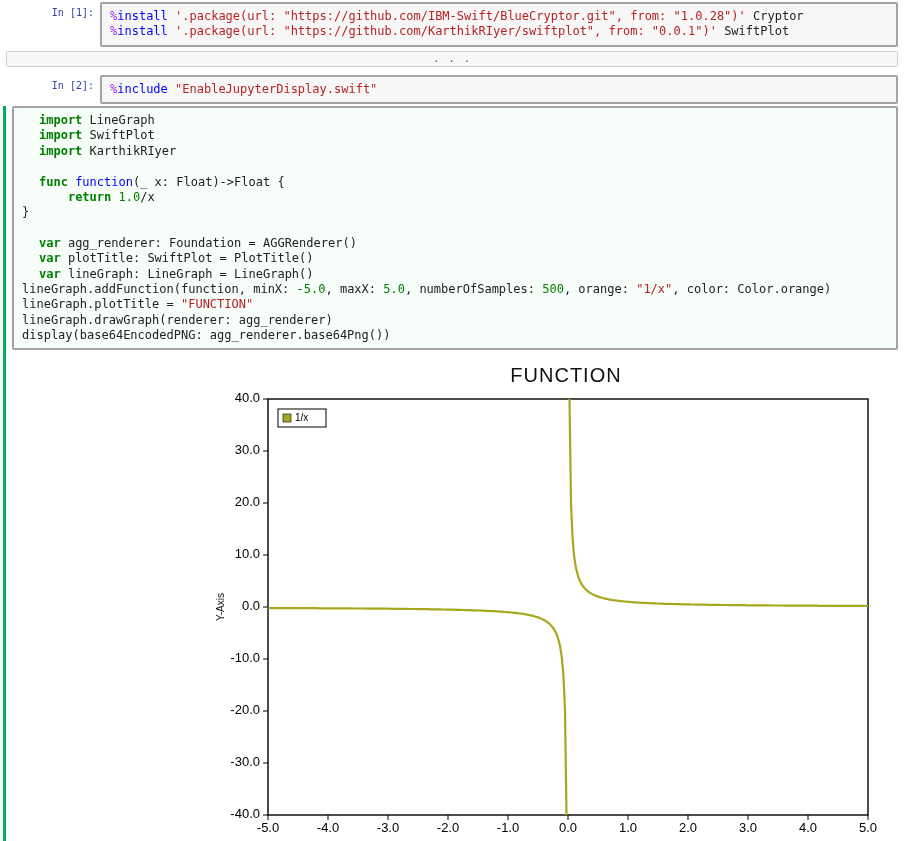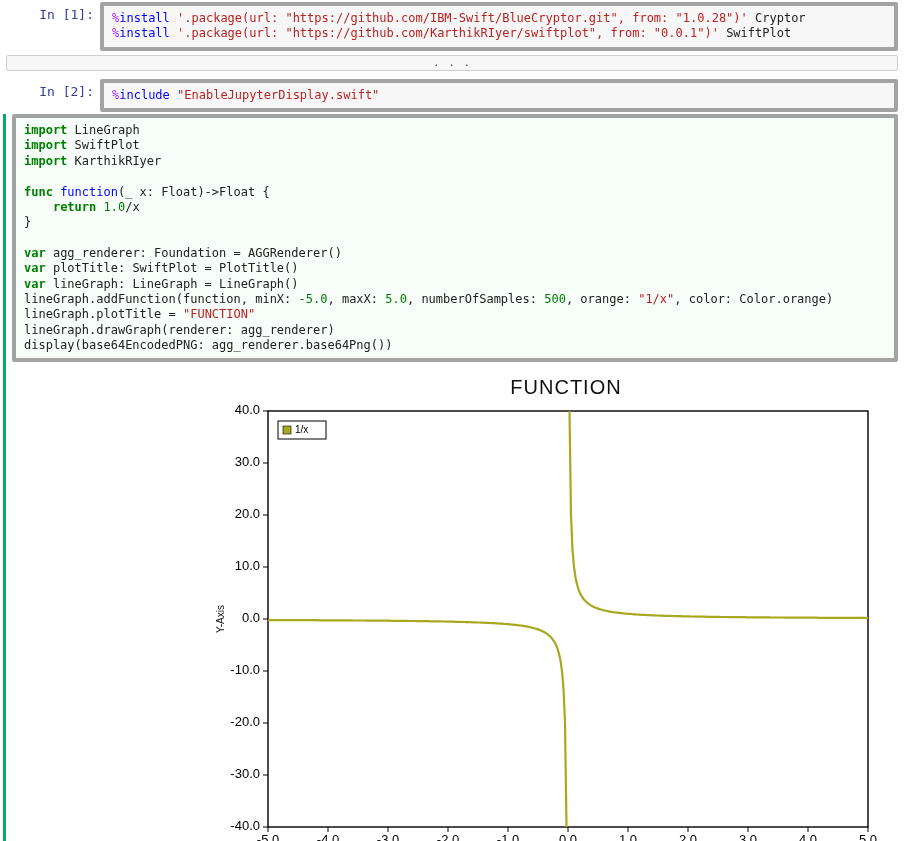--- a/index.html
+++ b/index.html
@@ -1,26 +1,26 @@
 <!DOCTYPE html>
 <html><head>
   <meta charset="utf-8">
   <style>
     * { box-sizing: border-box; margin: 0; padding: 0; }
     body { font-family: "Helvetica Neue", Helvetica, Arial, sans-serif; font-size: 13px; background: #fff; width: 904px; }
     .cell { display: flex; margin: 2px 6px; }
-    .prompt-col { width: 94px; min-width: 94px; text-align: right; padding: 5px 6px 2px 0; font-family: monospace; font-size: 13px; color: #303F9F; }
-    .input-area { flex: 1; border: 4px solid #a3a3a3; background: #f7f7f7; border-radius: 2px; padding: 5px 8px; font-family: monospace; font-size: 12px; line-height: 1.28; white-space: pre; overflow: hidden; position: relative; }
+    .prompt-col { width: 94px; min-width: 94px; text-align: right; padding: 5px 6px 2px 0; font-family: monospace; font-size: 10px; color: #303F9F; }
+    .input-area { flex: 1; border: 2px solid #a3a3a3; background: #f7f7f7; border-radius: 2px; padding: 5px 8px; font-family: monospace; font-size: 12px; line-height: 1.28; white-space: pre; overflow: hidden; position: relative; }
     .collapsed-bar { margin: 4px 6px 8px 6px; border: 1px solid #cfcfcf; background: #f7f7f7; border-radius: 2px; text-align: center; font-family: monospace; font-size: 11px; color: #555; letter-spacing: 1px; padding: 0 0 1px 0; }
     .running { border-left: 3px solid #00b060; margin-left: 3px; }
     .running-area { background: #f7fdf9; }
     .output-area { flex: 1; padding-top: 6px; }
 
     
-    .k { color: #008000; font-weight: bold; }   
+    .k { color: #008000; font-weight: bold; margin-left: 17px; }   
     .nm { color: #0000ff; }                     
     .s  { color: #BA2121; }                     
     .n  { color: #008000; }                     
     .op { color: #aa22ff; }                     
     .plain { color: #222; }
 
     
     .chart-wrap { margin: 6px 0 0 100px; width: 720px; }
     .chart-title { font-size: 20px; font-weight: 400; letter-spacing: 1px; text-align:center; margin-bottom: 2px; color:#111; font-family: "Helvetica Neue", Arial, sans-serif; }
     svg { display:block; }

